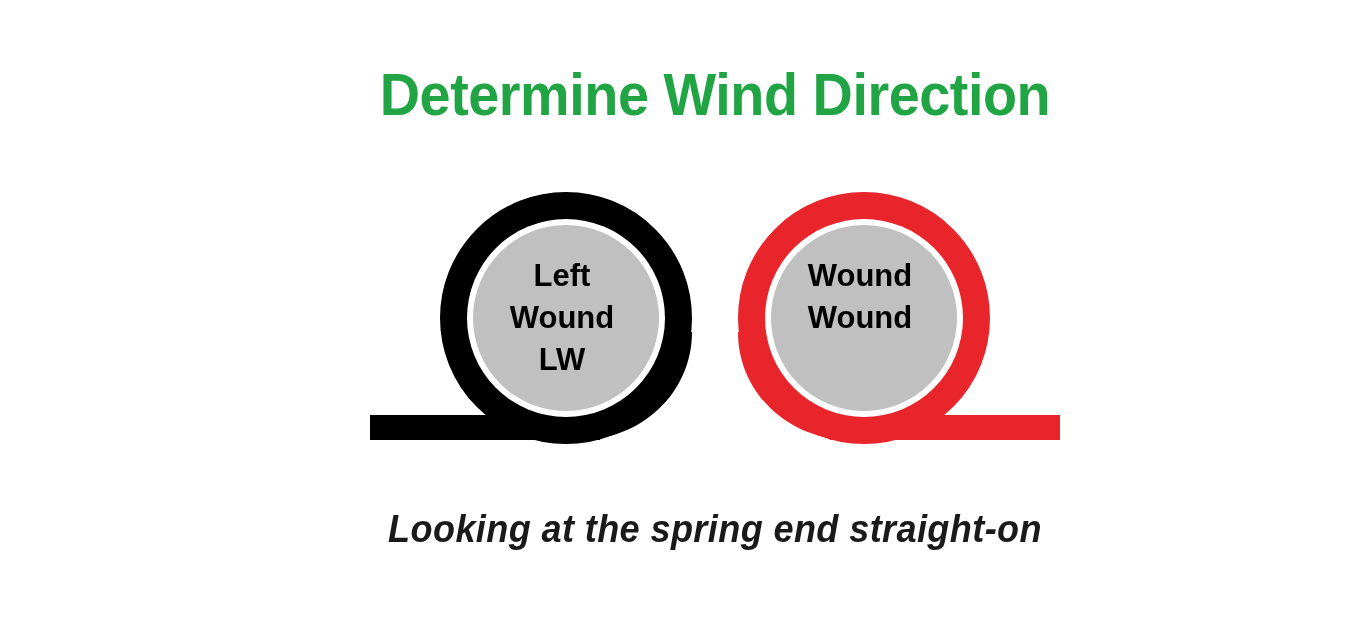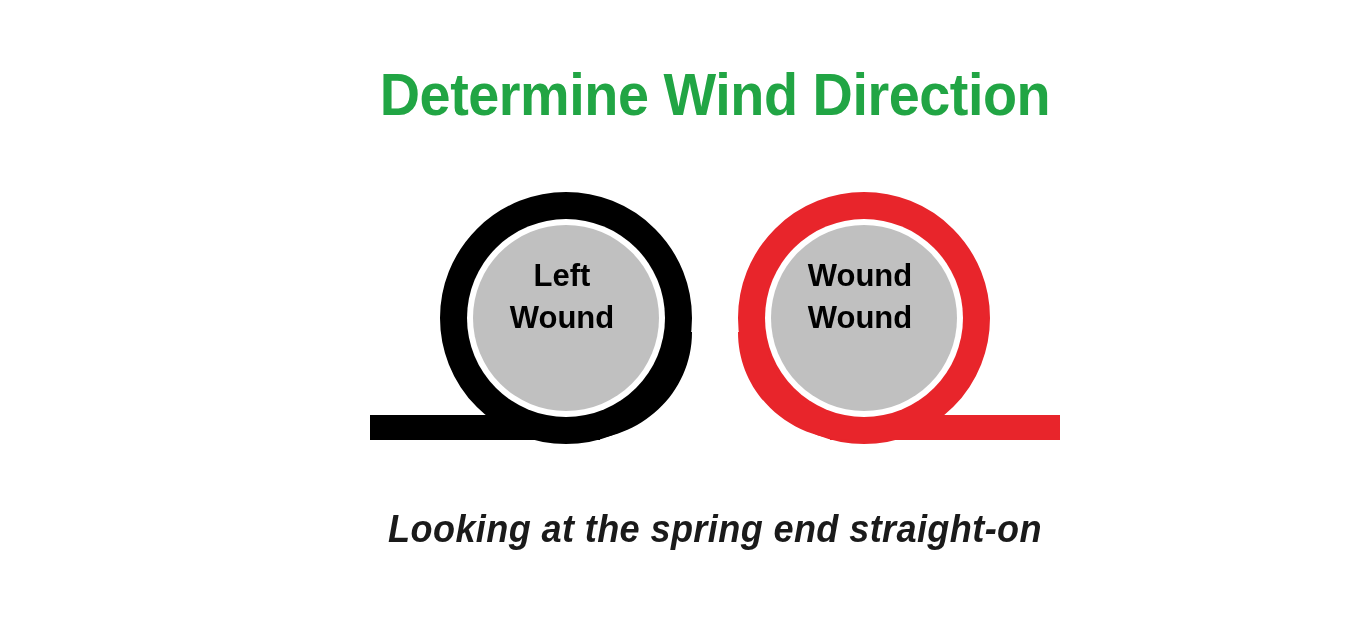--- a/index.html
+++ b/index.html
@@ -127,20 +127,21 @@
 
       <circle cx="824" cy="306" r="99" fill="#ffffff"></circle>
 
       <circle cx="824" cy="306" r="93" fill="#C0C0C0"></circle>
     </g>
   </svg>
 
   <div class="coil-label" id="label-lw">
     <span class="line">Left</span>
     <span class="line">Wound</span>
+    <span class="line">LW</span>
   </div>
 
   <div class="coil-label" id="label-rw">
     <span class="line">Wound</span>
     <span class="line">Wound</span>
   </div>
 
   <div id="caption">Looking at the spring end straight-on</div>
 
 </div>

